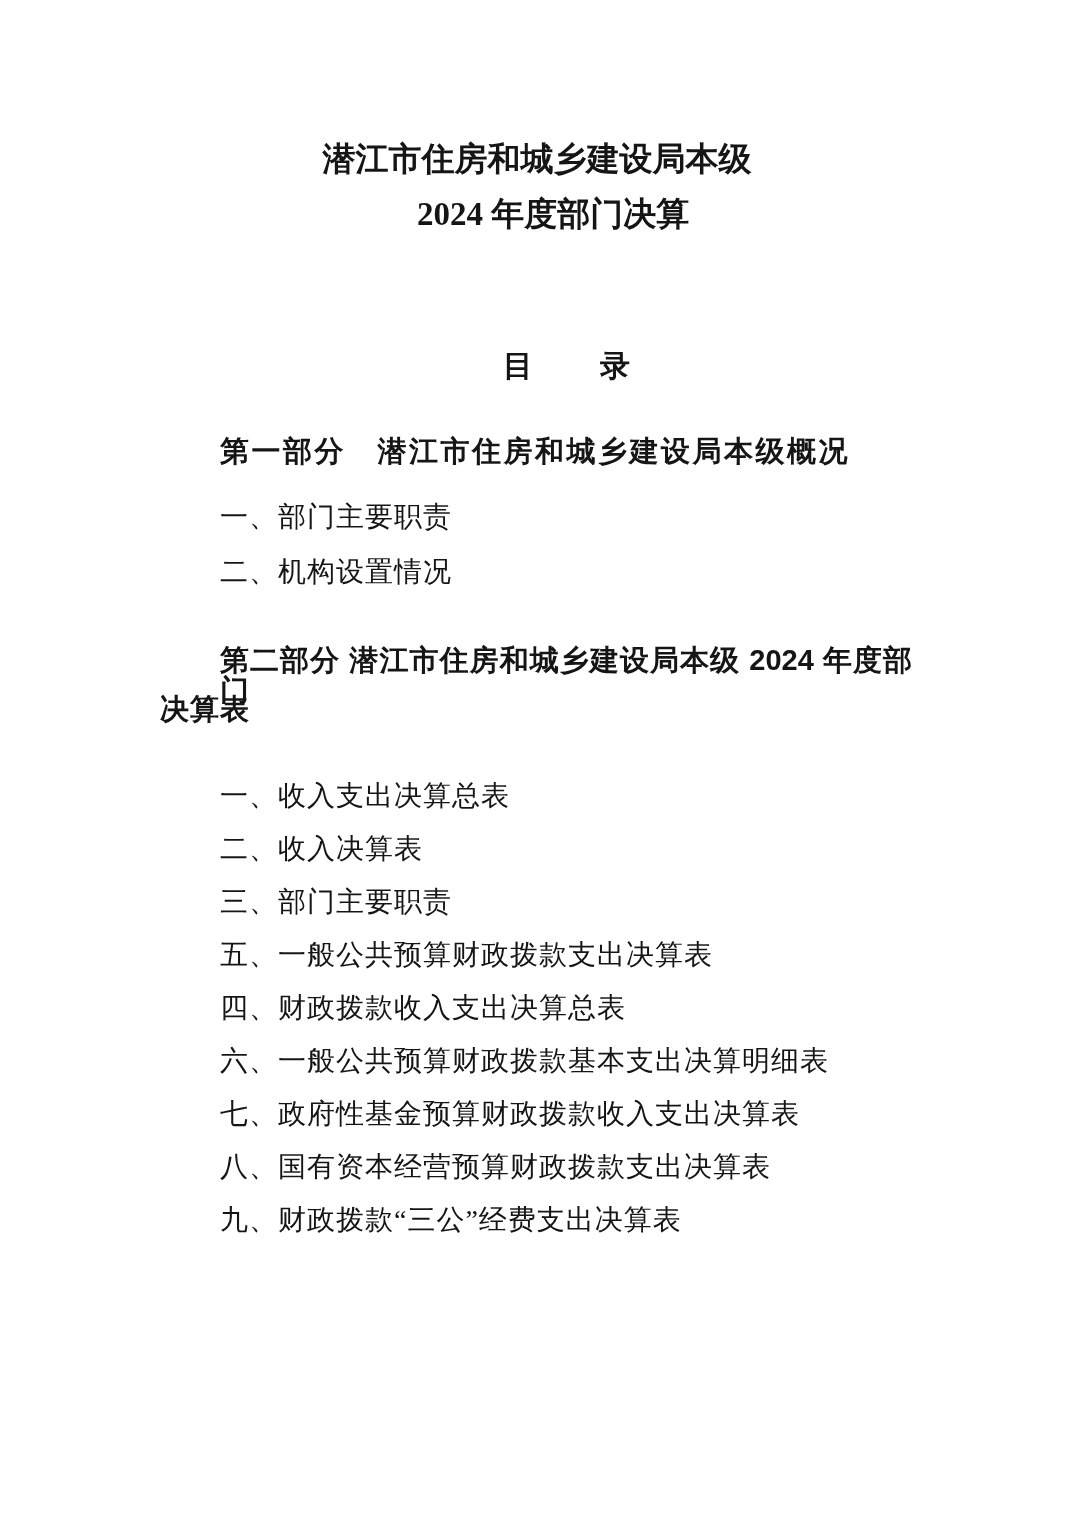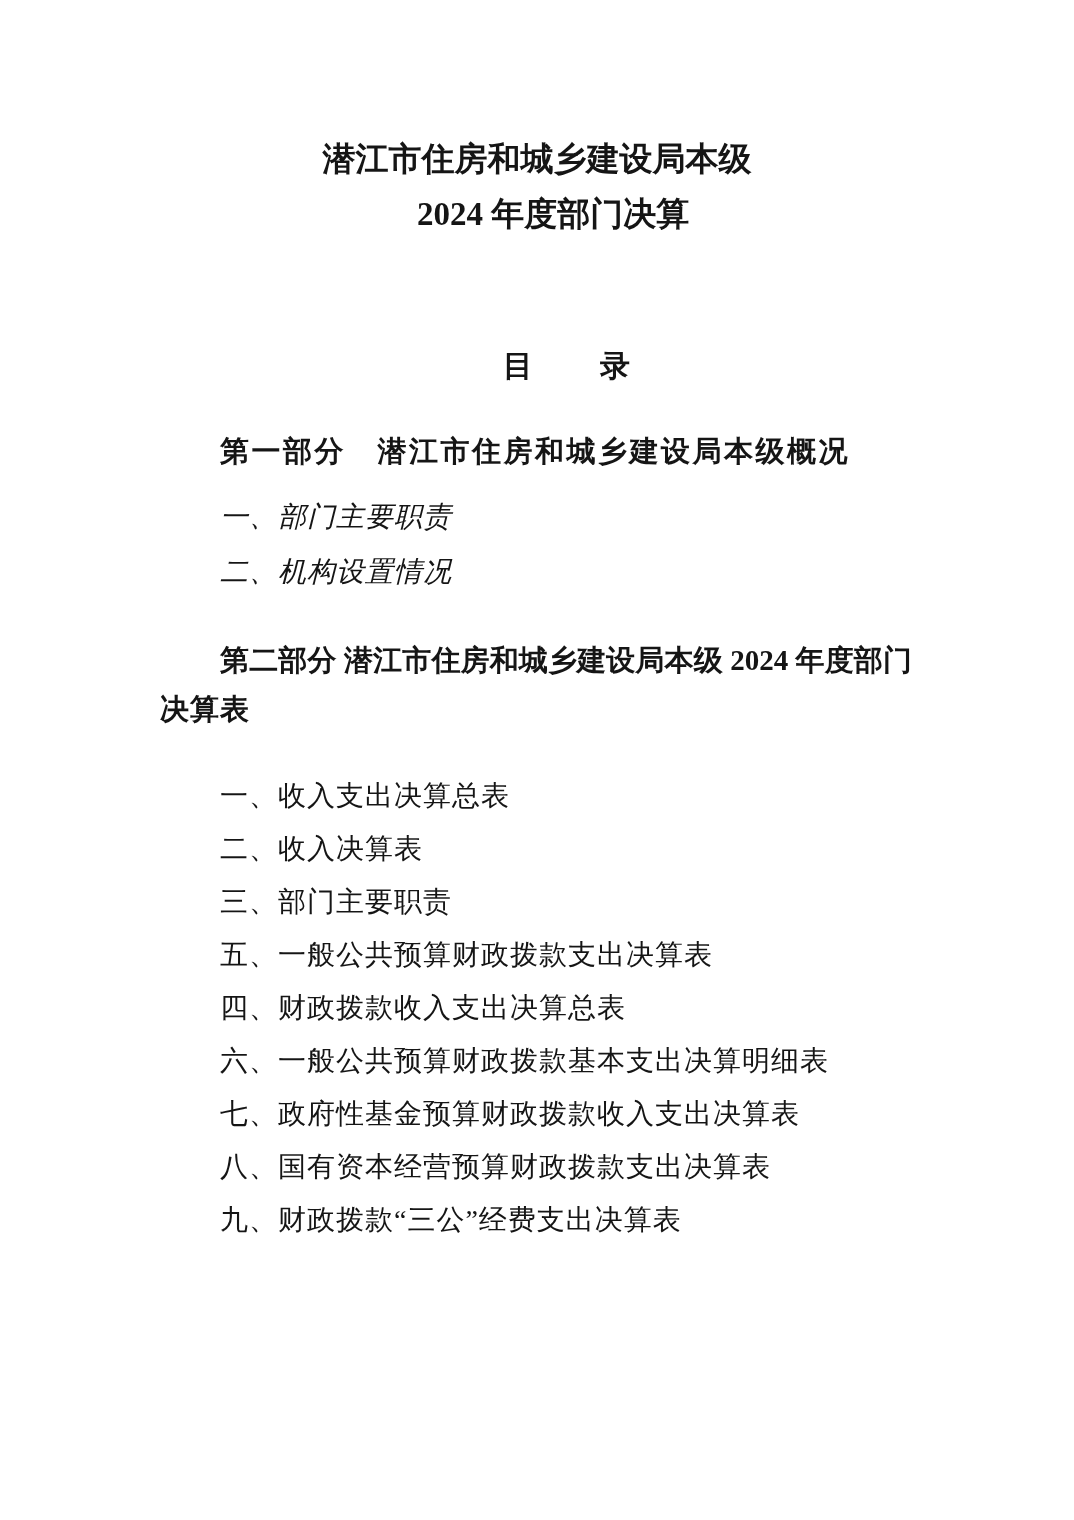--- a/index.html
+++ b/index.html
@@ -38,21 +38,21 @@
     display: flex;
     gap: 67px;
     font-family: "Liberation Serif", "DejaVu Serif", serif;
     font-weight: bold;
     font-size: 30px;
     line-height: 32px;
   }
 
   
   .part-heading {
-    font-family: Liberation Serif, serif;
+    font-family: Liberation Sans, sans-serif;
     font-weight: bold;
     font-size: 29px;
     line-height: 30px;
     white-space: nowrap;
   }
   .p1h { top: 436px; left: 220px; letter-spacing: 2.5px; }
   .p2h1 {
     top: 645px; left: 220px; width: 692px;
     white-space: normal;
     text-align: justify;
@@ -70,21 +70,21 @@
   .items { left: 220px; }
   .items-p1 { top: 489px; }
   .items-p2 { top: 769px; }
   .toc-item {
     font-family: "Liberation Serif", "DejaVu Serif", serif;
     font-weight: 400;
     font-size: 28px;
     letter-spacing: 1px;
     white-space: nowrap;
   }
-  .items-p1 .toc-item { height: 55px; line-height: 55px; font-style: italic; }
+  .items-p1 .toc-item { height: 55px; line-height: 55px; }
   .items-p2 .toc-item { height: 53px; line-height: 53px; }
 
   .page-number {
     top: 1405px;
     left: 0;
     width: 100%;
     text-align: center;
     font-family: "Liberation Serif", "DejaVu Serif", serif;
     font-size: 19px;
     line-height: 22px;

